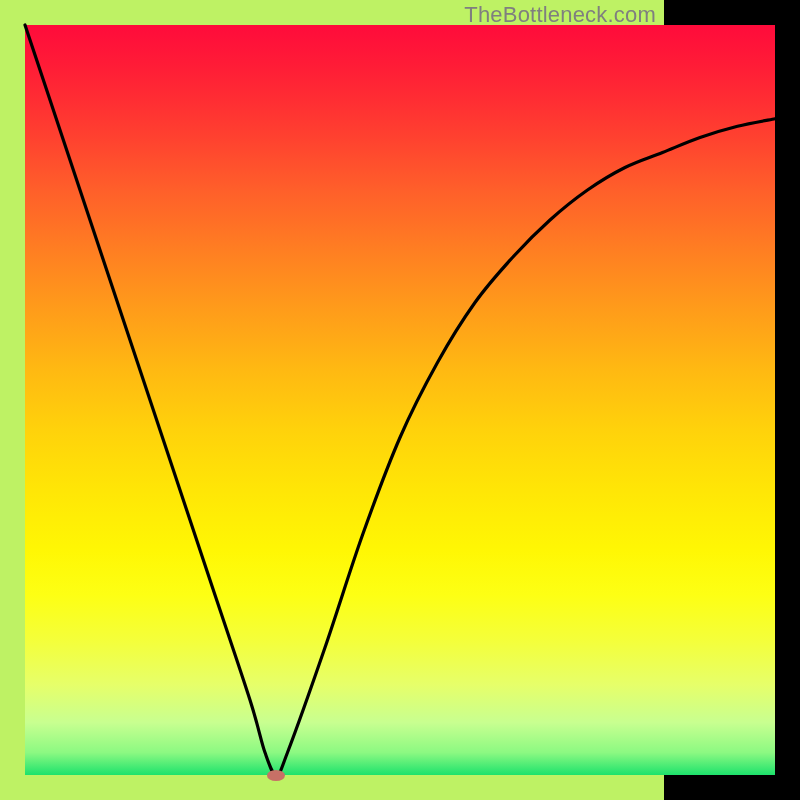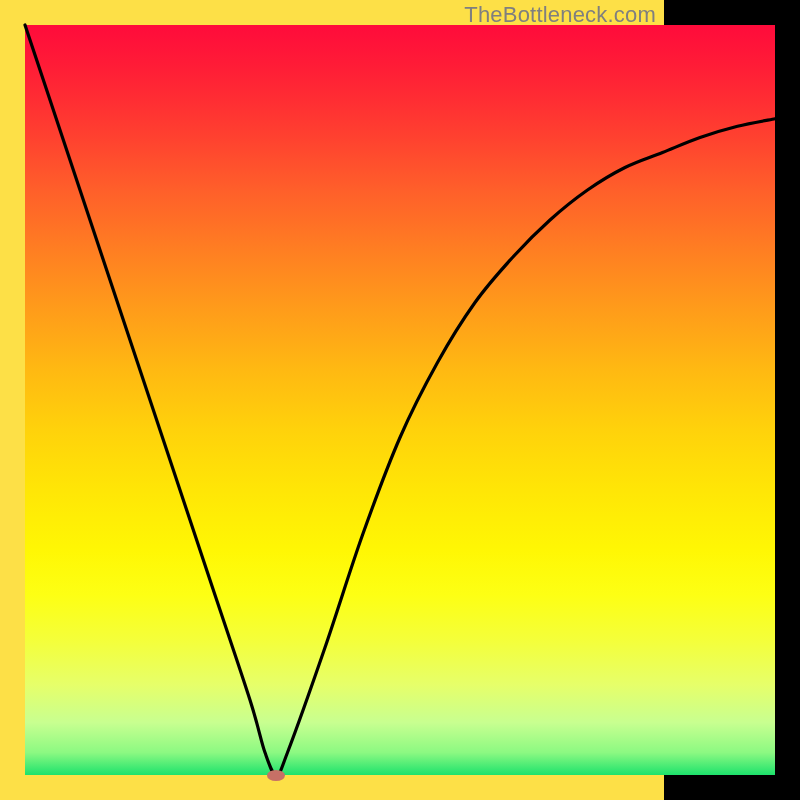--- a/index.html
+++ b/index.html
@@ -8,21 +8,21 @@
     width: 800px;
     height: 800px;
     overflow: hidden;
     background: #000;
     font-family: Arial, Helvetica, sans-serif;
   }
   .outer {
     position: relative;
     width: 664px;
     height: 800px;
-    background: #fde047;
+    background: #bef264;
   }
   .plot-area {
     position: absolute;
     left: 25px;
     top: 25px;
     width: 750px;
     height: 750px;
     background: linear-gradient(to bottom,
       #ff0b3b 0%,
       #ff1e36 6%,

